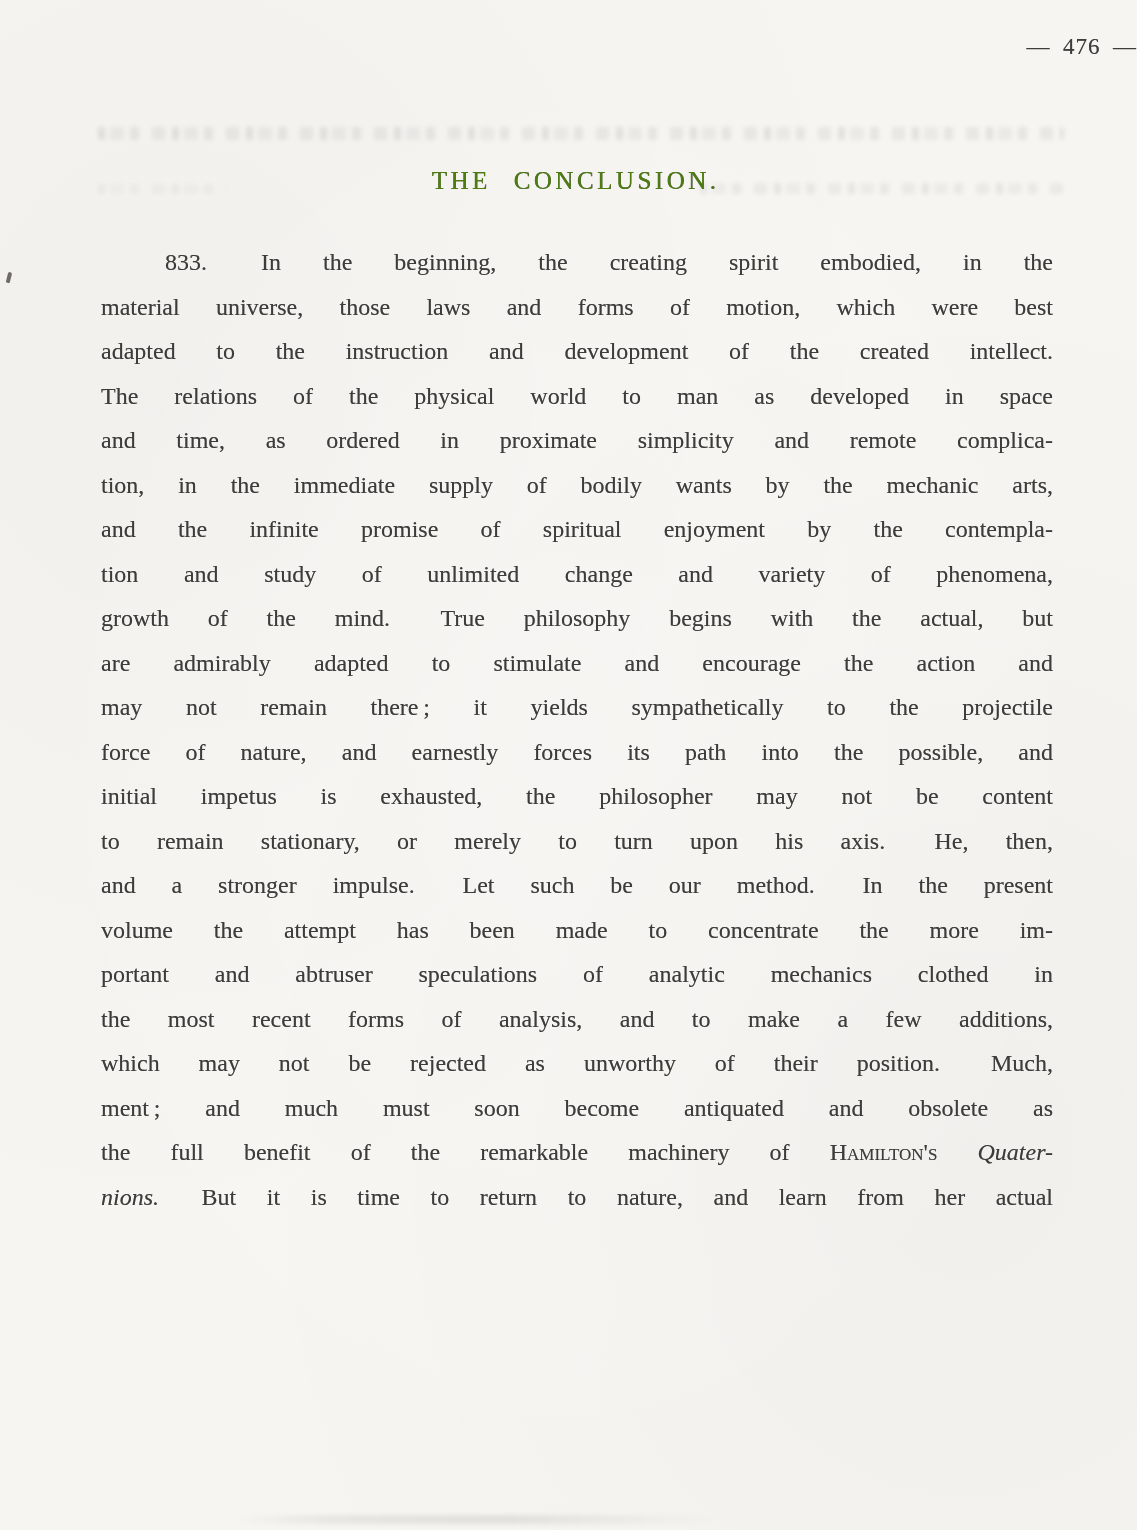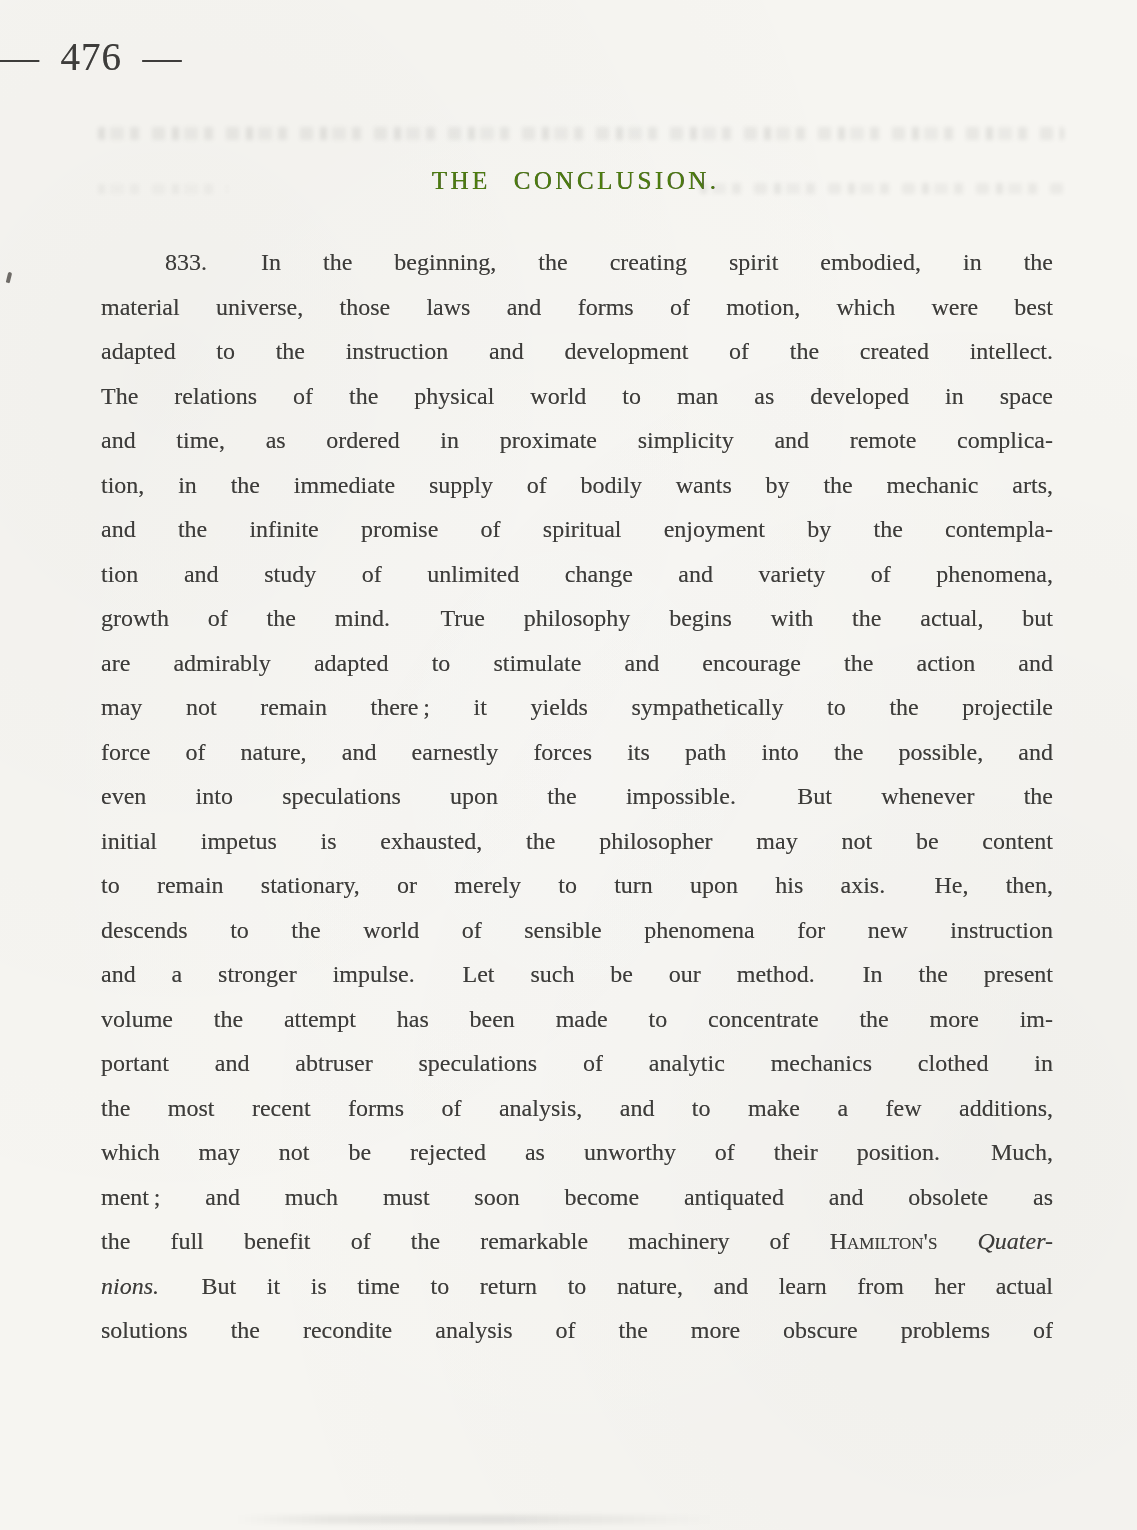--- a/index.html
+++ b/index.html
@@ -17,22 +17,22 @@
       radial-gradient(ellipse at 50% 50%, rgba(255,255,255,0.35), transparent 70%),
       #f6f5f1;
     font-family: "Liberation Serif", serif;
     color: #3a3938;
   }
   .page-number {
     position: absolute;
     top: 34px;
     left: 0;
     width: 100%;
-    text-align: left;
-    font-size: 39px;
+    text-align: right;
+    font-size: 23px;
     letter-spacing: 1px;
     color: #3e3d3b;
     text-shadow: 0 0 0.5px rgba(60,60,58,0.55);
   }
   .ghost {
     position: absolute;
     filter: blur(2px);
     background: repeating-linear-gradient(90deg,
       rgba(85,85,82,0.38) 0 7px,
       transparent 7px 12px,
@@ -126,30 +126,27 @@
       <div class="line"><span class="seg ">adapted to the instruction and development of the created intellect.</span></div>
       <div class="line"><span class="seg ">The relations of the physical world to man as developed in space</span></div>
       <div class="line"><span class="seg ">and time, as ordered in proximate simplicity and remote complica-</span></div>
       <div class="line"><span class="seg ">tion, in the immediate supply of bodily wants by the mechanic arts,</span></div>
       <div class="line"><span class="seg ">and the infinite promise of spiritual enjoyment by the contempla-</span></div>
       <div class="line"><span class="seg ">tion and study of unlimited change and variety of phenomena,</span></div>
       <div class="line"><span class="seg ">growth of the mind.  True philosophy begins with the actual, but</span></div>
       <div class="line"><span class="seg ">are admirably adapted to stimulate and encourage the action and</span></div>
       <div class="line"><span class="seg ">may not remain there ; it yields sympathetically to the projectile</span></div>
       <div class="line"><span class="seg ">force of nature, and earnestly forces its path into the possible, and</span></div>
-      <div class="line"><span class="seg ">even into speculations upon the impossible.  But whenever the</span></div>
       <div class="line"><span class="seg ">initial impetus is exhausted, the philosopher may not be content</span></div>
       <div class="line"><span class="seg ">to remain stationary, or merely to turn upon his axis.  He, then,</span></div>
-      <div class="line"><span class="seg ">descends to the world of sensible phenomena for new instruction</span></div>
       <div class="line"><span class="seg ">and a stronger impulse.  Let such be our method.  In the present</span></div>
       <div class="line"><span class="seg ">volume the attempt has been made to concentrate the more im-</span></div>
       <div class="line"><span class="seg ">portant and abtruser speculations of analytic mechanics clothed in</span></div>
       <div class="line"><span class="seg ">the most recent forms of analysis, and to make a few additions,</span></div>
       <div class="line"><span class="seg ">which may not be rejected as unworthy of their position.  Much,</span></div>
       <div class="line"><span class="seg ">ment ; and much must soon become antiquated and obsolete as</span></div>
       <div class="line"><span class="seg ">the full benefit of the remarkable machinery of </span><span class="seg smallcaps">Hamilton's</span><span class="seg "> </span><span class="seg italic">Quater-</span></div>
       <div class="line"><span class="seg italic">nions.</span><span class="seg ">  But it is time to return to nature, and learn from her actual</span></div>
-      <div class="line"><span class="seg ">solutions the recondite analysis of the more obscure problems of</span></div>
     </div>
 
   <div class="smudge-bottom"></div>
 
 </div>
 
 </body></html>

